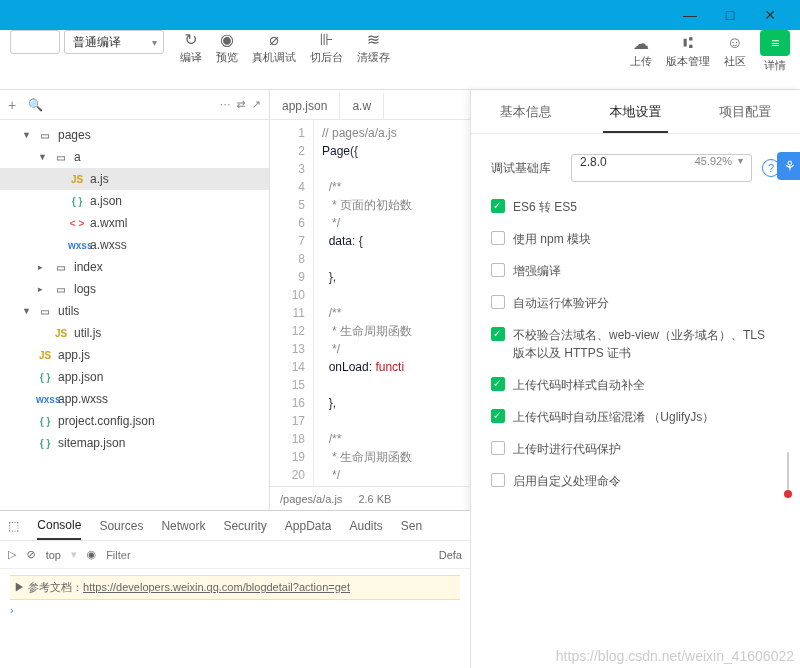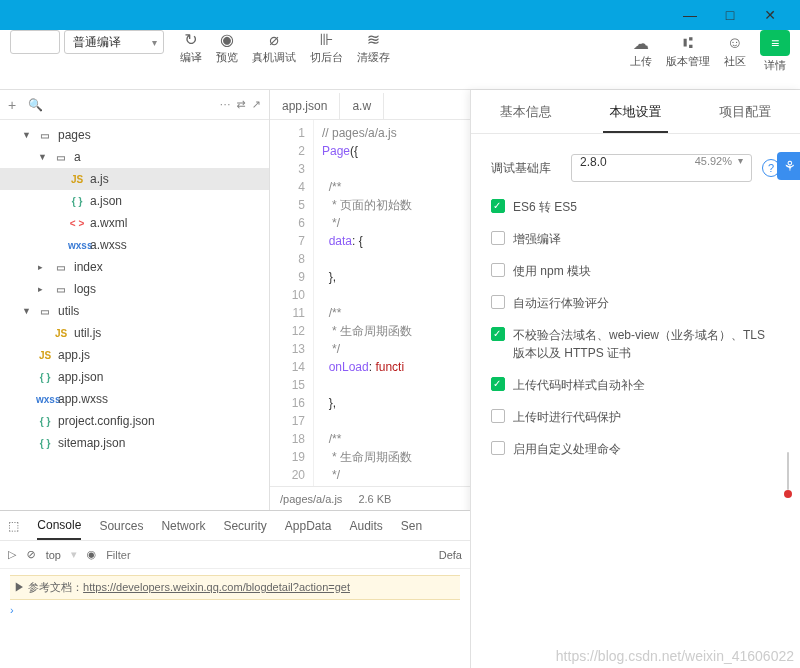--- a/index.html
+++ b/index.html
@@ -27,21 +27,21 @@
 .tree-item .fico { width: 18px; font-size: 10px; font-weight: bold; text-align: center; }
 .tree-item .name { font-size: 12px; color: #444; }
 .ind1 { padding-left: 22px; } .ind2 { padding-left: 38px; } .ind3 { padding-left: 54px; }
 .c-js { color: #d4a017; } .c-json { color: #4a8; } .c-wxml { color: #e55; } .c-wxss { color: #3a7bd5; } .c-folder { color: #888; }
 .editor { flex: 1; display: flex; flex-direction: column; border-right: 1px solid #e0e0e0; }
 .ed-tabs { height: 30px; border-bottom: 1px solid #e8e8e8; display: flex; align-items: flex-end; }
 .ed-tab { padding: 6px 12px; font-size: 12px; color: #666; border-right: 1px solid #e8e8e8; cursor: pointer; }
 .ed-code { flex: 1; display: flex; font-family: Consolas, Monaco, monospace; font-size: 12px; overflow: hidden; }
 .gutter { width: 44px; text-align: right; color: #aaa; padding: 4px 8px 4px 0; line-height: 18px; border-right: 1px solid #f0f0f0; }
 .code { padding: 4px 8px; line-height: 18px; white-space: pre; color: #333; overflow: hidden; }
-.code .cmt { color: #888; } .code .kw { color: #8b5cf6; } .code .fn { color: #b91c1c; }
+.code .cmt { color: #888; } .code .kw { color: #0f172a; } .code .fn { color: #b91c1c; }
 .ed-status { height: 24px; border-top: 1px solid #e8e8e8; display: flex; align-items: center; padding: 0 10px; font-size: 11px; color: #777; gap: 16px; }
 .panel { position: absolute; right: 0; top: 90px; bottom: 0; width: 330px; background: #fff; border-left: 1px solid #e0e0e0; box-shadow: -2px 0 8px rgba(0,0,0,0.08); display: flex; flex-direction: column; }
 .panel-tabs { display: flex; height: 44px; border-bottom: 1px solid #e8e8e8; }
 .panel-tab { flex: 1; display: flex; align-items: center; justify-content: center; font-size: 13px; color: #666; cursor: pointer; position: relative; }
 .panel-tab.active { color: #222; }
 .panel-tab.active::after { content: ""; position: absolute; bottom: 0; left: 20%; right: 20%; height: 2px; background: #333; }
 .panel-body { padding: 20px 20px; flex: 1; overflow: auto; }
 .field-row { display: flex; align-items: center; gap: 10px; margin-bottom: 16px; }
 .field-label { font-size: 12px; color: #555; width: 70px; }
 .sel-box { flex: 1; border: 1px solid #ccc; border-radius: 3px; height: 28px; display: flex; align-items: flex-start; padding: 0 8px; font-size: 12px; position: relative; }
@@ -269,37 +269,41 @@
       </div>
       <div class="help-q">?</div>
     </div>
     <div id="opts">
         <div class="chk-row">
           <span class="chk on"></span>
           <span>ES6 转 ES5</span>
         </div>
         <div class="chk-row">
           <span class="chk "></span>
+          <span>使用 npm 模块</span>
+        </div>
+        <div class="chk-row">
+          <span class="chk "></span>
           <span>增强编译</span>
-        </div>
-        <div class="chk-row">
-          <span class="chk "></span>
-          <span>使用 npm 模块</span>
         </div>
         <div class="chk-row">
           <span class="chk "></span>
           <span>自动运行体验评分</span>
         </div>
         <div class="chk-row">
           <span class="chk on"></span>
           <span>不校验合法域名、web-view（业务域名）、TLS 版本以及 HTTPS 证书</span>
         </div>
         <div class="chk-row">
           <span class="chk on"></span>
           <span>上传代码时样式自动补全</span>
+        </div>
+        <div class="chk-row">
+          <span class="chk on"></span>
+          <span>上传代码时自动压缩混淆 （UglifyJs）</span>
         </div>
         <div class="chk-row">
           <span class="chk "></span>
           <span>上传时进行代码保护</span>
         </div>
         <div class="chk-row">
           <span class="chk "></span>
           <span>启用自定义处理命令</span>
         </div>
       </div>

